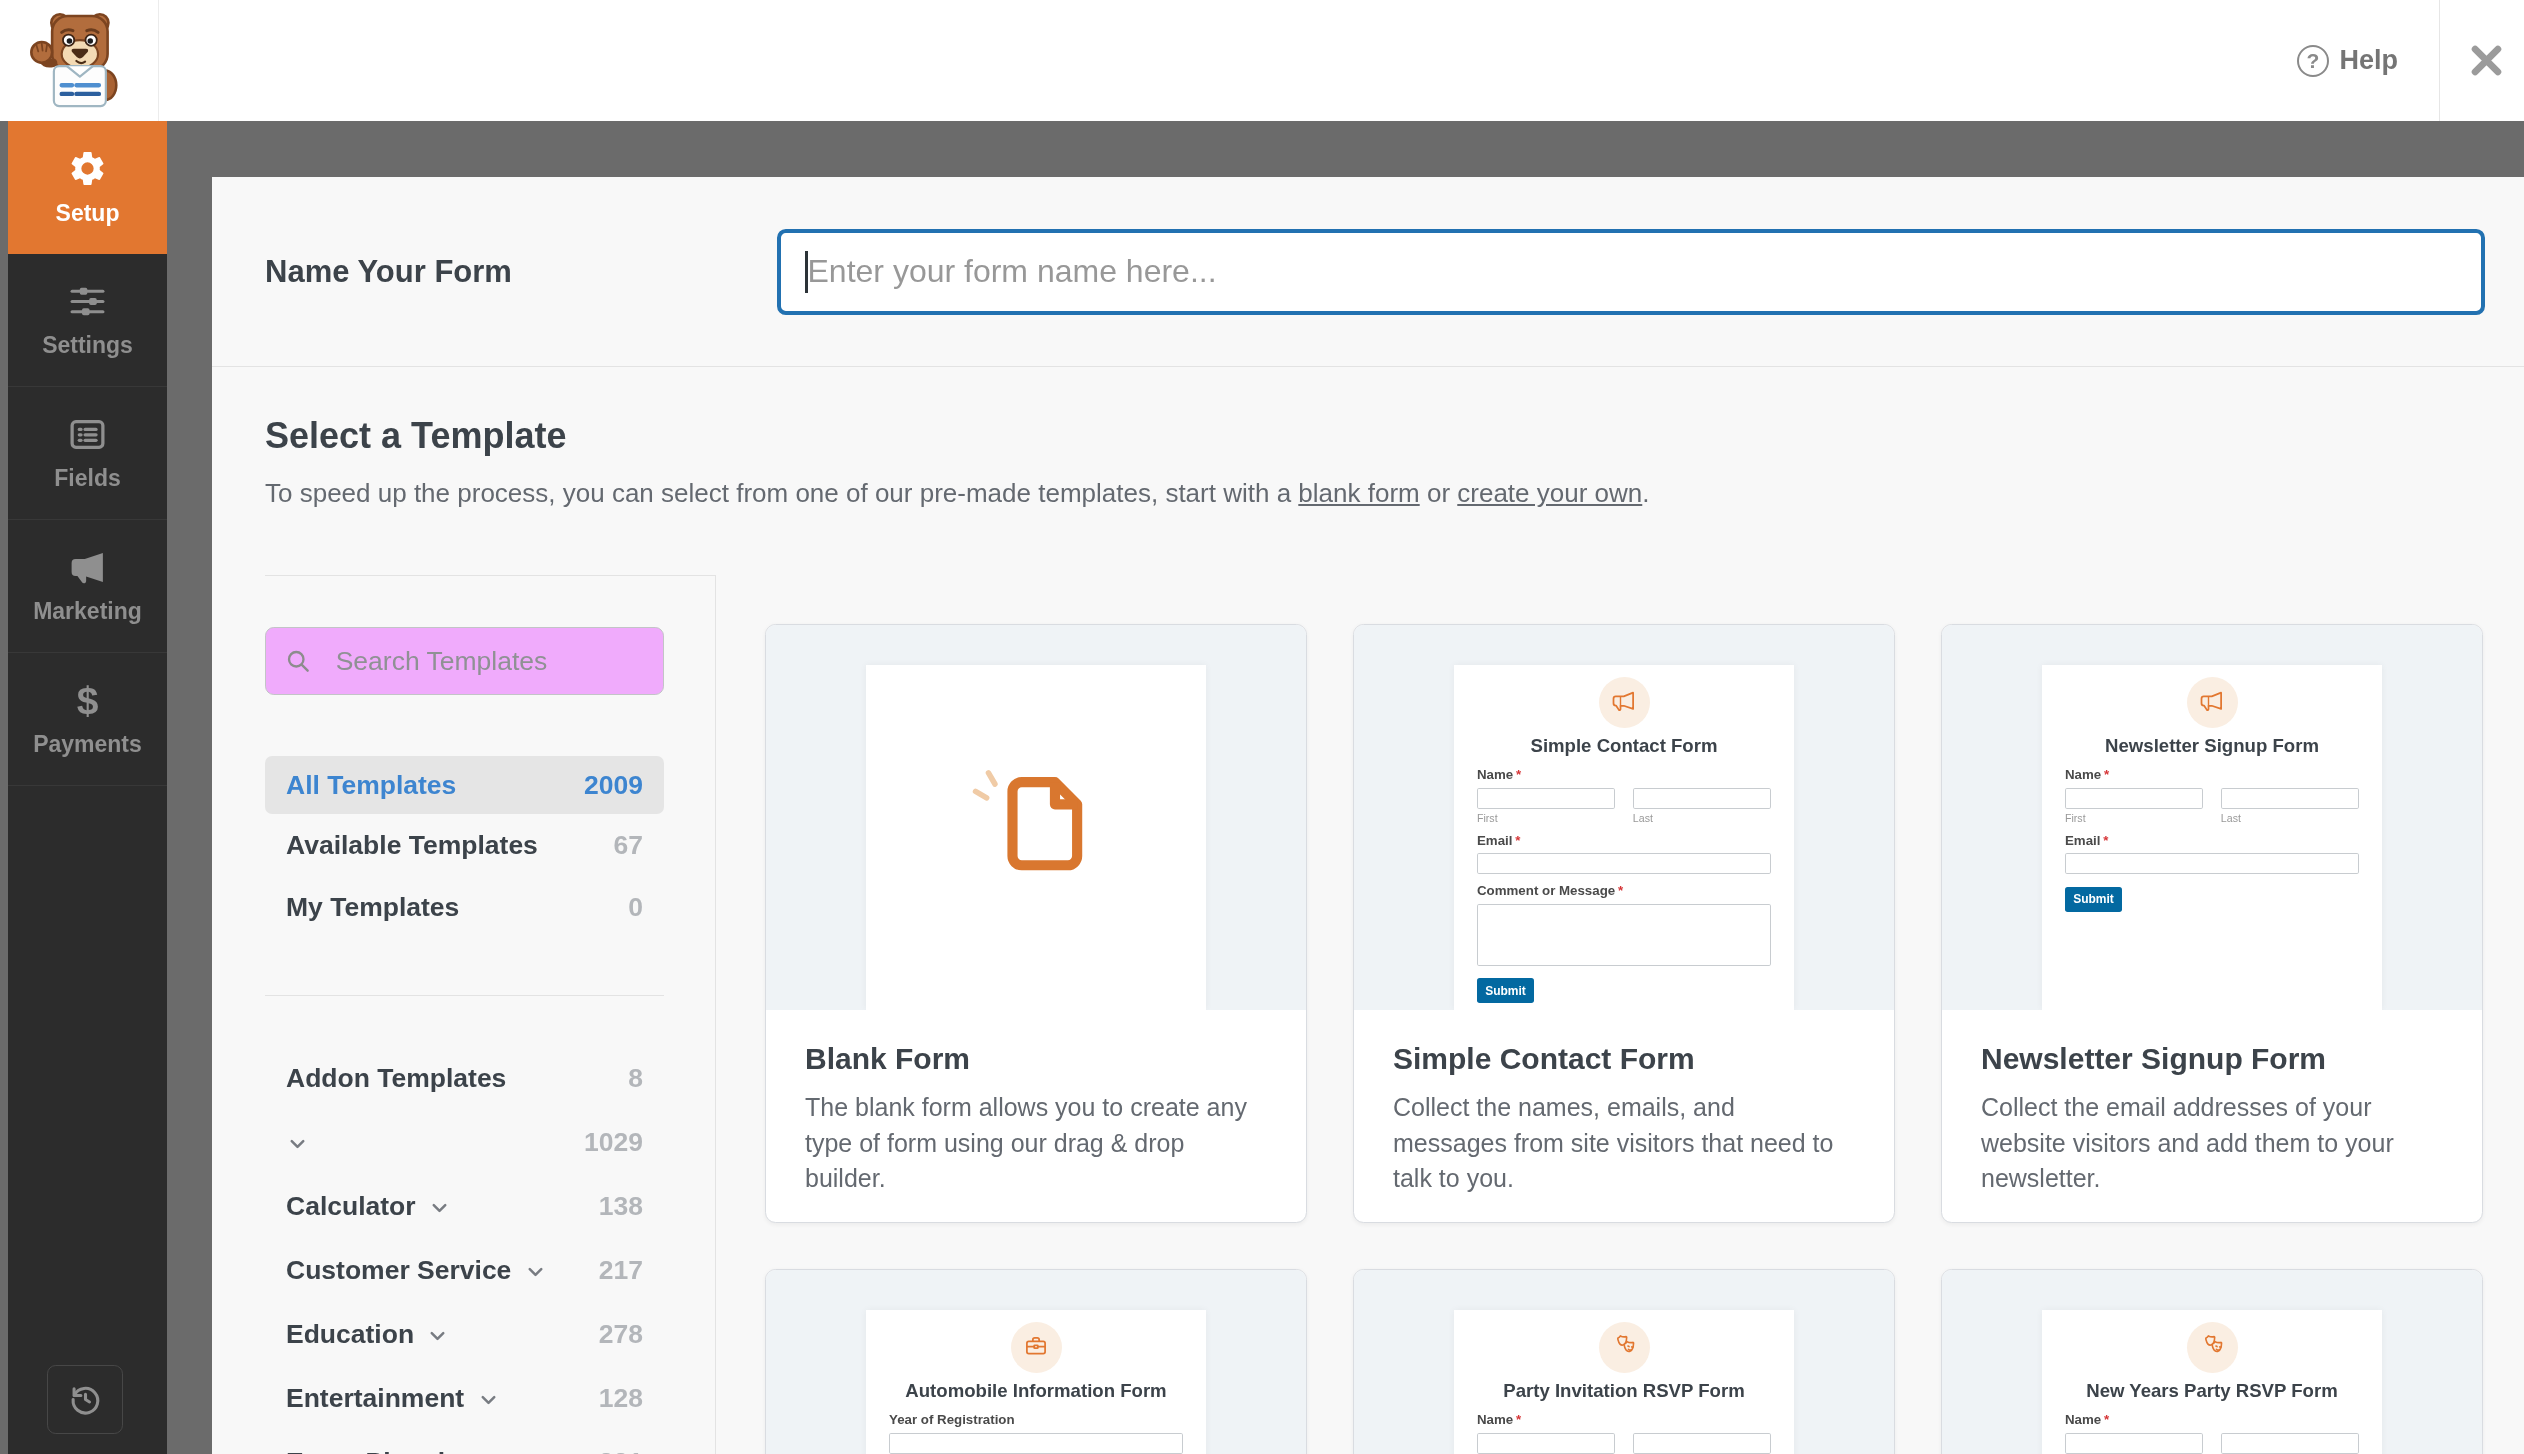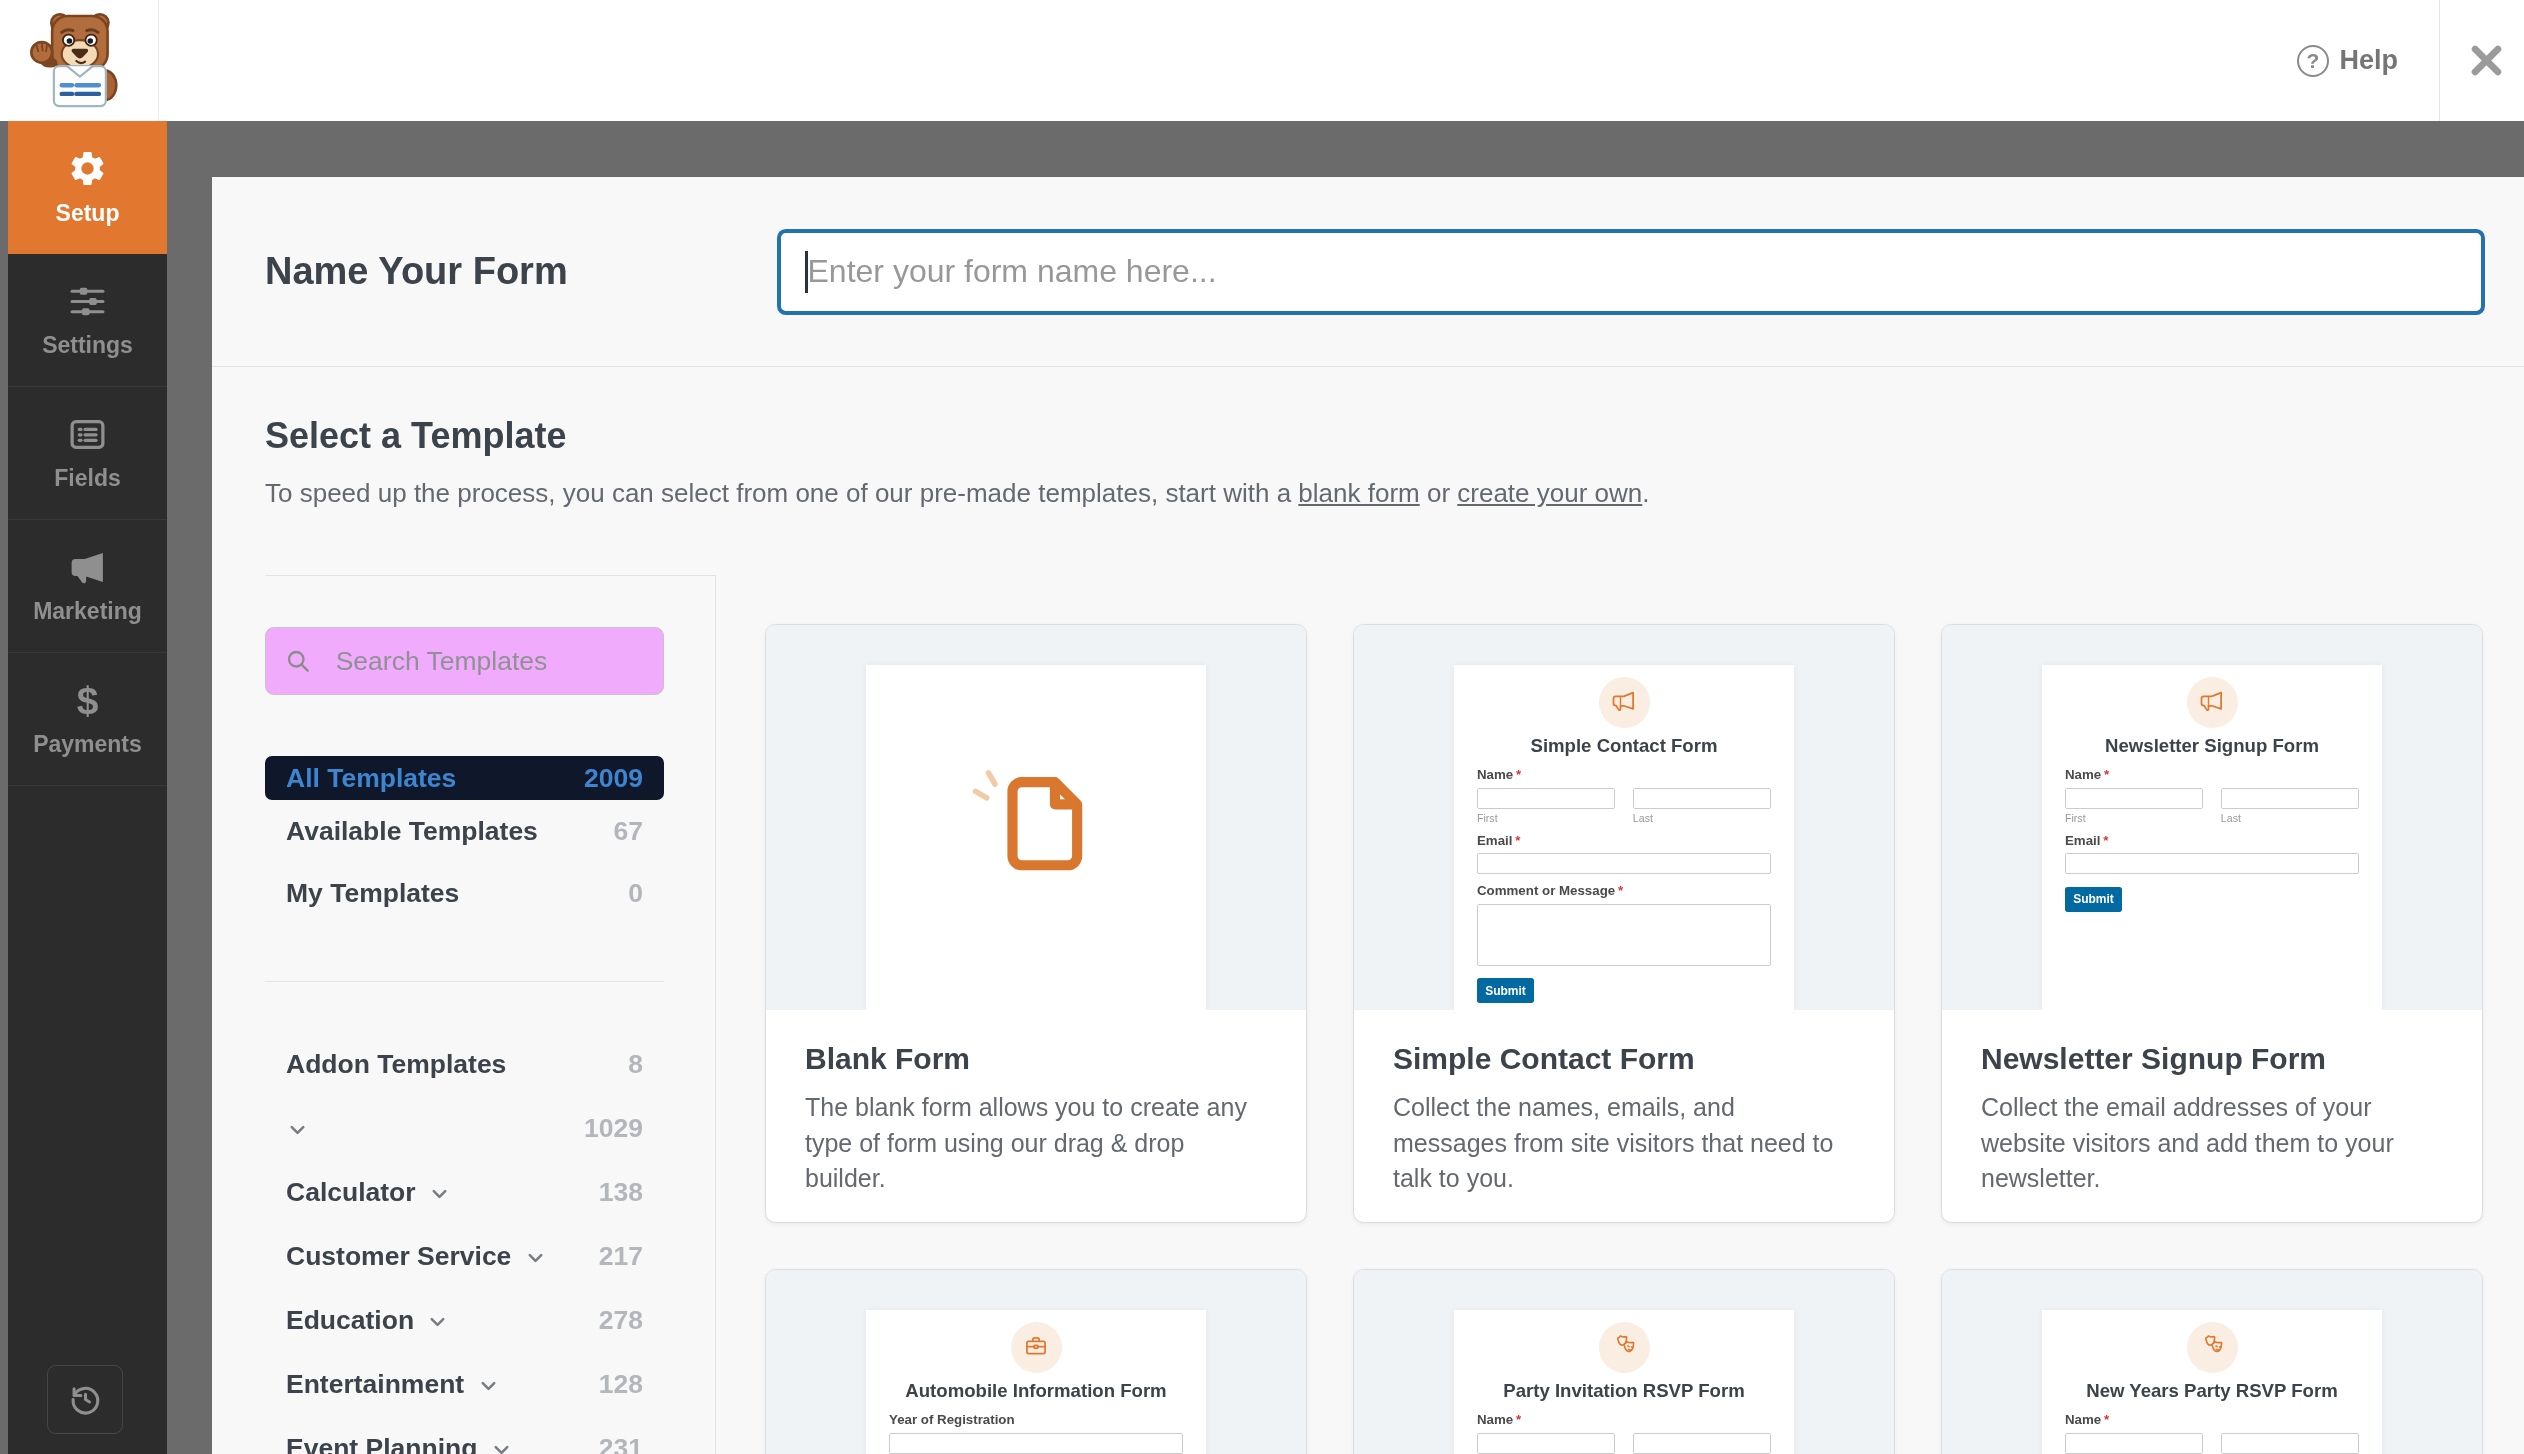--- a/index.html
+++ b/index.html
@@ -23,21 +23,21 @@
   .side-item.active { background:#e27730; color:#ffffff; border-bottom:none; }
   .dollar-glyph { font-size:39px; font-weight:700; line-height:1; }
   .history-btn { position:absolute; left:39px; top:1244px; width:76px; height:69px; border:0.9px solid #474747; border-radius:8.8px; display:flex; align-items:center; justify-content:center; cursor:pointer; }
 
   
   .backdrop { position:absolute; top:121px; left:159px; right:0; bottom:0; background:#6b6b6b; }
   .panel { position:absolute; top:56px; left:53px; right:0; bottom:0; background:#f8f8f8; display:flex; flex-direction:column; overflow:hidden; }
 
   
   .name-row { height:190px; flex:none; border-bottom:0.9px solid #e3e3e3; display:flex; align-items:center; padding-left:53px; padding-right:40px; }
-  .name-row h1 { width:512px; flex:none; font-size:38px; font-weight:700; color:#3c434a; }
+  .name-row h1 { width:512px; flex:none; font-size:31px; font-weight:700; color:#3c434a; }
   .name-input-wrap { flex:1; position:relative; }
   .name-input-wrap input { width:100%; height:86px; border:4.4px solid #2271b1; border-radius:8.8px; background:#fff; padding:0 26.5px; font-size:32px; color:#444; outline:none; font-family:"Liberation Sans",sans-serif; }
   .name-input-wrap input::placeholder { color:#989898; }
   .caret { position:absolute; left:28px; top:22px; width:2.7px; height:42px; background:#2c3338; }
 
   
   .select-header { height:208px; flex:none; padding-left:53px; position:relative; }
   .select-header h2 { padding-top:48px; font-size:36px; font-weight:700; color:#3c434a; }
   .select-header p { margin-top:21px; font-size:26px; color:#646970; }
   .select-header a { color:#646970; text-decoration:underline; cursor:pointer; }
@@ -51,21 +51,21 @@
   .search-box { width:399px; height:68px; border:1.8px solid #c3c4c7; border-radius:8.8px; background:#f0abfc; display:flex; align-items:center; padding:0 17.7px; gap:24px; }
   .search-box svg { width:28px; height:28px; flex:none; }
   .search-box input { border:none; outline:none; background:transparent; flex:1; font-size:26.5px; color:#3c434a; font-family:"Liberation Sans",sans-serif; }
   .search-box input::placeholder { color:#8f9194; }
 
   
   #template-nav { margin-top:61px; width:399px; }
   .nav-row { height:62px; display:flex; align-items:center; justify-content:space-between; padding:0 21px; font-size:26.5px; cursor:pointer; }
   .nav-row .nav-label { font-weight:700; color:#3c434a; }
   .nav-row .nav-count { font-weight:700; color:#b3b6ba; }
-  .nav-row.active { height:44px; background:#0f172a; border-radius:7px;gap:19px; }
+  .nav-row.active { height:58px; background:#e5e5e5; border-radius:7px;gap:19px; }
   .nav-row.active .nav-label, .nav-row.active .nav-count { color:#3d85d0; }
   .list-divider { width:399px; border-top:0.9px solid #e3e3e3; margin-top:57px; }
   #category-list { margin-top:50px; width:399px; }
   .cat-row { height:64px; display:flex; align-items:center; justify-content:space-between; padding:0 21px; font-size:26.5px; cursor:pointer; }
   .cat-left { display:flex; align-items:center; gap:12.4px; }
   .cat-label { font-weight:700; color:#3c434a; }
   .cat-count { font-weight:700; color:#b3b6ba; }
   .chev svg { width:23px; height:23px; display:block; margin-top:3.5px; }
 
   

